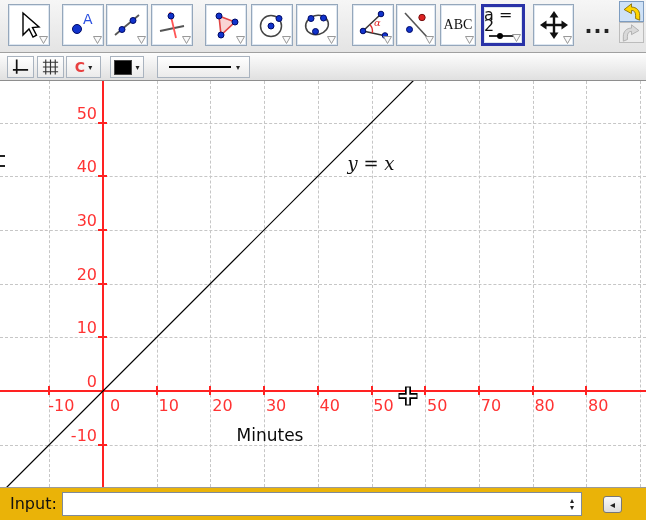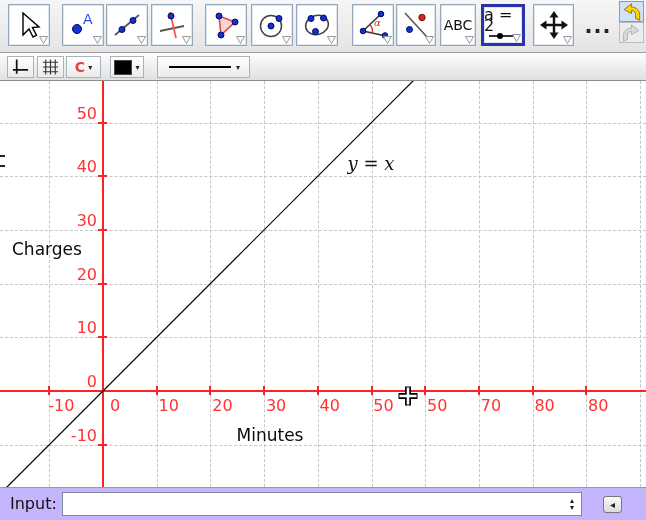--- a/index.html
+++ b/index.html
@@ -10,21 +10,21 @@
   
   #toolbar{position:absolute;top:0;left:0;width:646px;height:52px;
            background:linear-gradient(#f6f6f6,#e4e4e4);border-bottom:1px solid #a0a0a0;}
   .tbtn{position:absolute;top:4px;width:42px;height:42px;background:#fff;
         border:1px solid #95a7bb;box-shadow:0 0 0 1px #dde6f0 inset;
         display:flex;align-items:center;justify-content:center;box-sizing:border-box;}
   .tbtn.selected{border:3px solid #2a33a8;}
   .tbtn .corner{position:absolute;right:1px;bottom:1px;line-height:0;}
   .slider-face{display:flex;flex-direction:column;align-items:center;justify-content:center;}
   .slider-face .slbl{font-size:16px;color:#111;line-height:11px;}
-  .abc-label{font-size:14px;color:#111;letter-spacing:0px;}
+  .abc-label{font-size:14px;color:#111;letter-spacing:0px;font-family:Liberation Serif, serif;}
   #more-btn{position:absolute;left:584px;top:14px;width:28px;height:26px;
             font-size:21px;font-weight:bold;color:#222;letter-spacing:1px;line-height:24px;text-align:center;}
   #undo-btn,#redo-btn{position:absolute;width:25px;height:21px;left:619px;box-sizing:border-box;
             display:flex;align-items:center;justify-content:center;}
   #undo-btn{top:1px;background:#cfe2f7;border:1px solid #7d9cc0;}
   #redo-btn{top:22px;background:#ececec;border:1px solid #bcbcbc;}
 
   
   #stylebar{position:absolute;top:53px;left:0;width:646px;height:28px;
             background:linear-gradient(#fdfdfd,#e0e0e0);border-bottom:1px solid #8e8e8e;box-sizing:border-box;}
@@ -50,21 +50,21 @@
   #ylabel{position:absolute;left:12px;top:158px;font-size:17px;color:#0a0a0a;z-index:5;}
   #xlabel{position:absolute;left:270px;top:344px;transform:translateX(-50%);font-size:17px;color:#0a0a0a;z-index:5;}
   #curve-label{position:absolute;left:371px;top:72px;transform:translateX(-50%);
                font-family:"DejaVu Serif","Liberation Serif",serif;font-style:italic;
                font-size:18px;color:#111;z-index:5;}
   #splitter{position:absolute;left:0;top:74px;width:5px;height:8px;z-index:6;
             border-top:2px solid #222;border-bottom:2px solid #222;}
   #crosshair{position:absolute;left:397px;top:304px;z-index:9;}
 
   
-  #inputbar{position:absolute;top:487px;left:0;width:646px;height:33px;background:#c4b5fd;
+  #inputbar{position:absolute;top:487px;left:0;width:646px;height:33px;background:#eab308;
             border-top:1px solid #9a9a9a;box-sizing:border-box;}
   #input-label{position:absolute;left:10px;top:0;height:32px;line-height:32px;font-size:16px;color:#111;}
   #input-field{position:absolute;left:62px;top:4px;width:520px;height:24px;box-sizing:border-box;
                border:1px solid #7f8a99;background:#fff;font-size:14px;padding:0 18px 0 4px;
                font-family:"DejaVu Sans","Liberation Sans",sans-serif;}
   #input-spinner{position:absolute;left:566px;top:6px;width:12px;height:20px;display:flex;
                  flex-direction:column;align-items:center;justify-content:center;color:#222;}
   #input-spinner span{font-size:8px;line-height:7px;}
   #input-help-btn{position:absolute;left:603px;top:8px;width:19px;height:17px;box-sizing:border-box;
                   border:1px solid #777;border-radius:3px;background:linear-gradient(#fafafa,#dcdcdc);
@@ -305,21 +305,20 @@
         <div class="ynum" style="top: 291px; color: rgb(255, 51, 51);">0</div>
         <div class="ynum" style="top: 237.3px; color: rgb(255, 51, 51);">10</div>
         <div class="ynum" style="top: 183.6px; color: rgb(255, 51, 51);">20</div>
         <div class="ynum" style="top: 129.9px; color: rgb(255, 51, 51);">30</div>
         <div class="ynum" style="top: 76.2px; color: rgb(255, 51, 51);">40</div>
         <div class="ynum" style="top: 22.5px; color: rgb(255, 51, 51);">50</div>
       </div>
     <svg id="curve-svg" width="646" height="406">
       <line id="curve-line" x1="0" y1="413" x2="646" y2="-233" stroke="#000000" stroke-width="1.2"></line>
     </svg>
-    <div id="ylabel">Charges</div>
     <div id="xlabel">Minutes</div>
     <div id="curve-label">y = x</div>
     <div id="splitter"></div>
     <svg id="crosshair" width="22" height="22" viewBox="0 0 22 22">
       <path d="M11 1.5 V20.5 M1.5 11 H20.5" stroke="#000" stroke-width="6"></path>
       <path d="M11 2.5 V19.5 M2.5 11 H19.5" stroke="#fff" stroke-width="2.6"></path>
     </svg>
   </div>
 
   <div id="inputbar">

